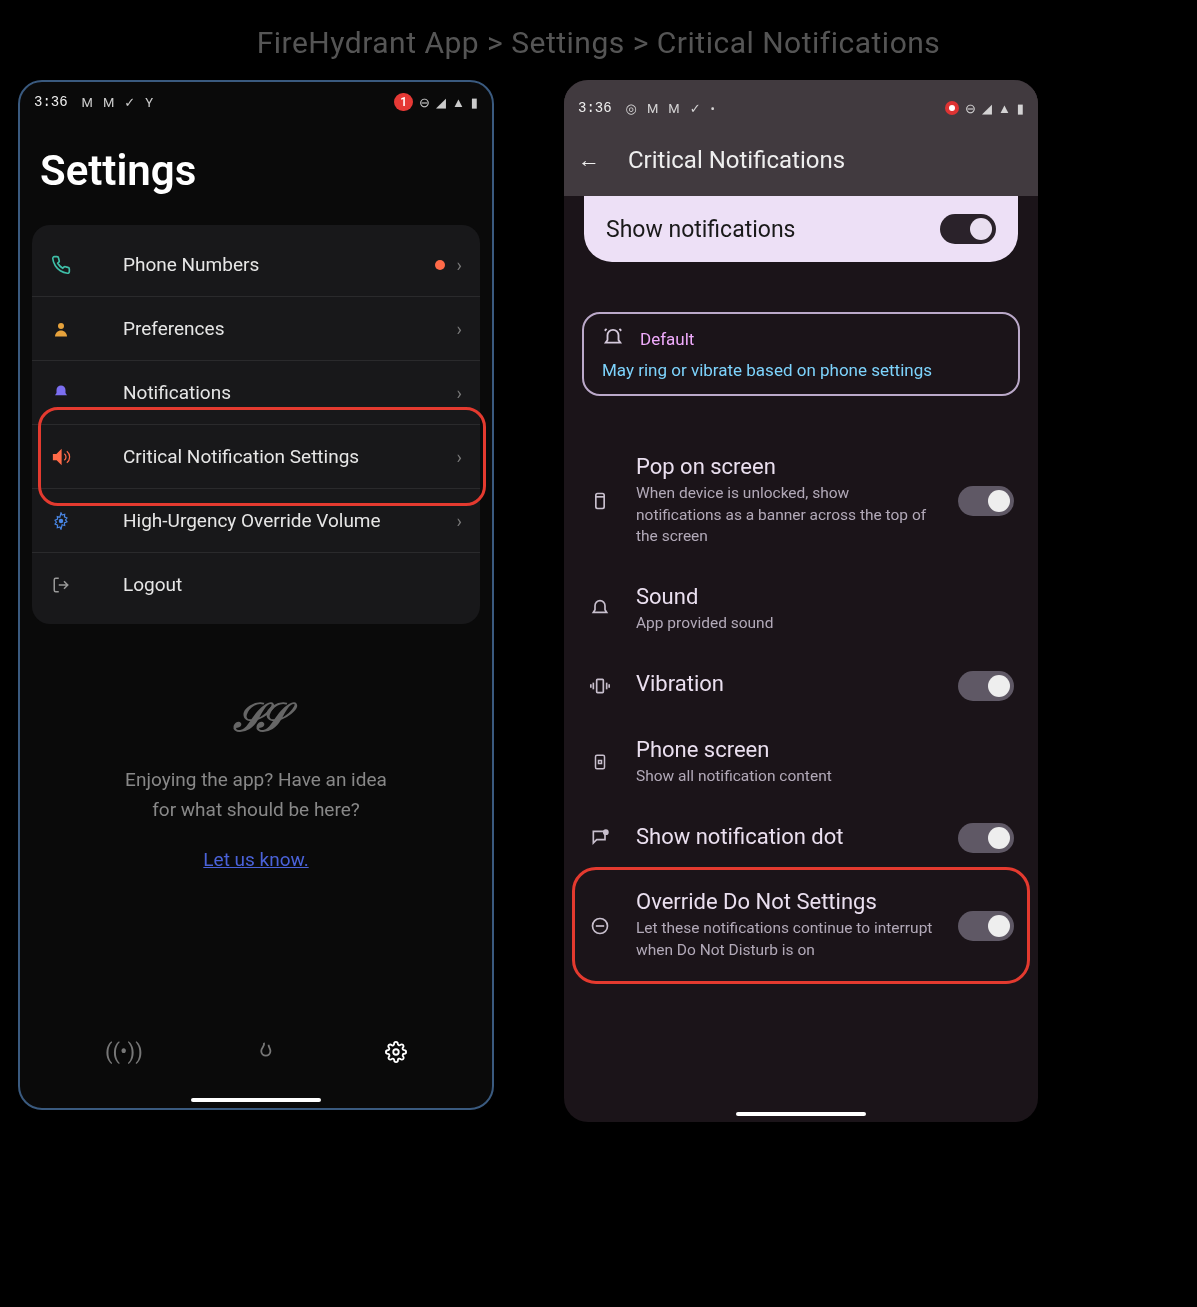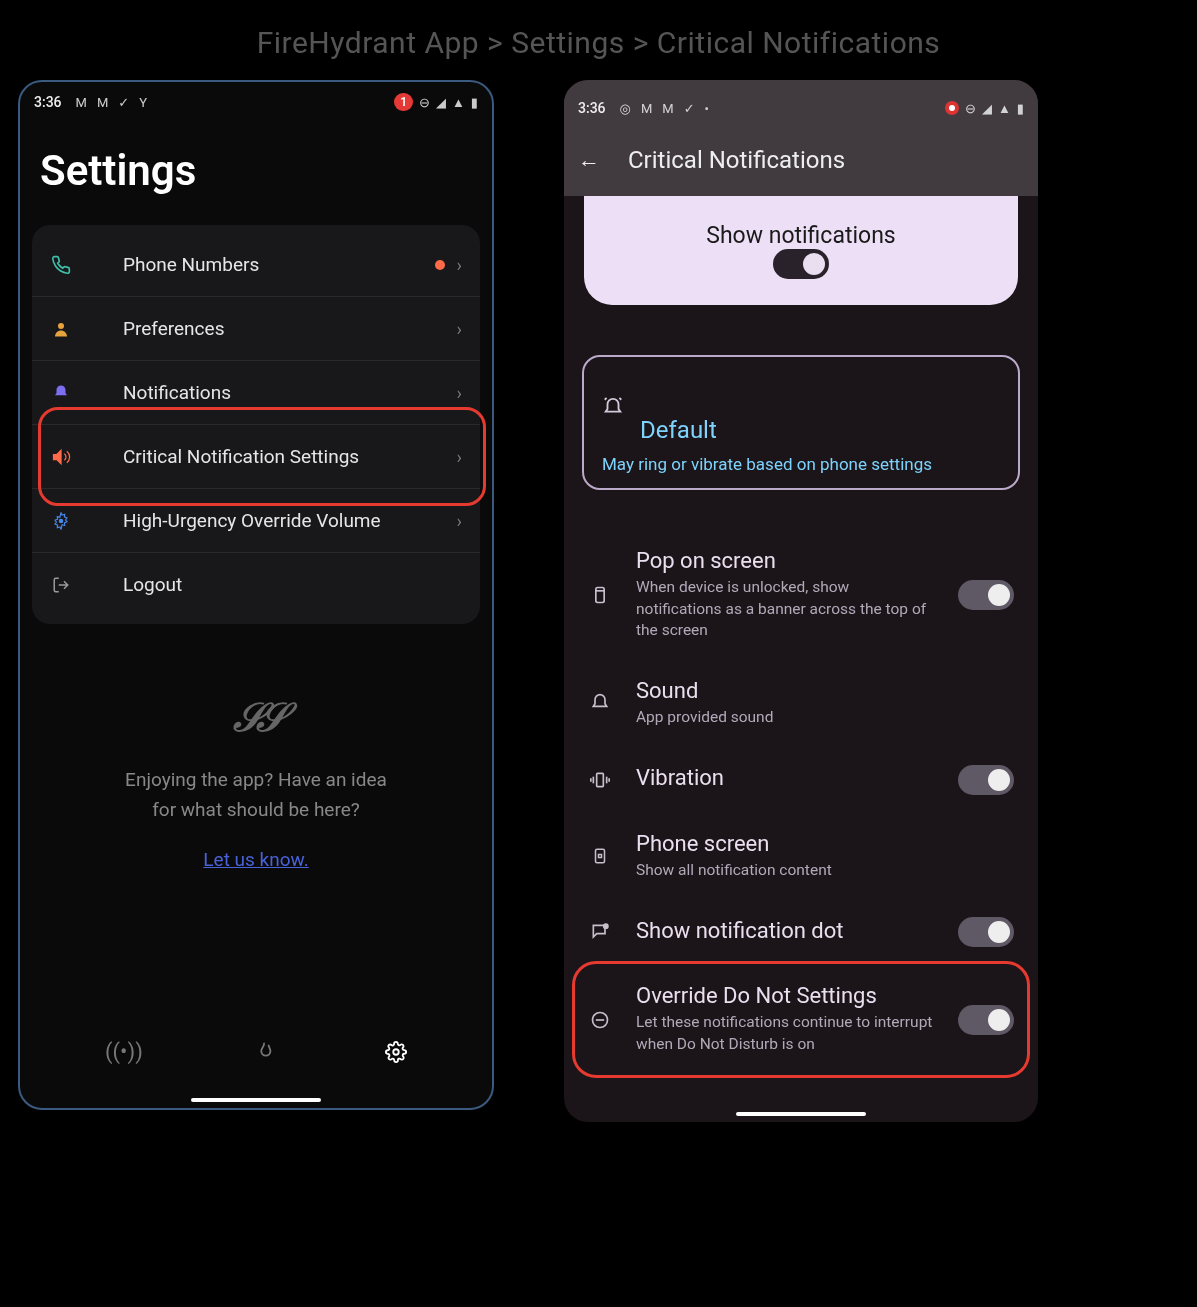--- a/index.html
+++ b/index.html
@@ -10,21 +10,21 @@
 .phones { display: flex; gap: 70px; padding: 0 18px; }
 
 .phone { border-radius: 24px; overflow: hidden; position: relative; }
 .phone-left { width: 476px; height: 1030px; background: #0a0a0a; border: 2px solid #3a5a7f; }
 .phone-right { width: 474px; height: 1042px; background: #1b1419; border: none; }
 
 
 .status-bar { display: flex; justify-content: space-between; align-items: center; padding: 10px 14px; height: 40px; font-size: 14px; color: #eee; }
 .status-left { display: flex; align-items: center; gap: 10px; }
 .status-right { display: flex; align-items: center; gap: 6px; }
-.status-time { font-weight: 500; margin-right: 4px; }
+.status-time { font-weight: 500; margin-right: 4px; font-family: Liberation Mono, monospace; }
 .status-icon { font-size: 13px; opacity: 0.85; }
 .badge-red { background: #e53935; color: #fff; border-radius: 10px; padding: 0 6px; font-size: 12px; font-weight: 600; line-height: 18px; }
 .rec-dot { width: 14px; height: 14px; background: #d33; border-radius: 50%; display: inline-flex; align-items: center; justify-content: center; }
 .rec-dot::after { content: ""; width: 6px; height: 6px; background: #fff; border-radius: 50%; }
 
 
 .settings-title { color: #fff; font-size: 42px; font-weight: 600; padding: 24px 20px 30px 20px; }
 .settings-card { background: #18181a; border-radius: 18px; margin: 0 12px; padding: 8px 0; }
 .settings-item { display: flex; align-items: center; padding: 20px 18px; position: relative; border-bottom: 1px solid #2a2a2c; }
 .settings-item:last-child { border-bottom: none; }
@@ -46,36 +46,36 @@
 .nav-icon.active { color: #fff; }
 .home-indicator { position: absolute; bottom: 6px; left: 50%; transform: translateX(-50%); width: 130px; height: 4px; background: #fff; border-radius: 2px; }
 
 
 .phone-right .topbar { background: #413a3f; padding: 8px 0 0 0; }
 .phone-right .status-bar { background: #413a3f; }
 .page-header { display: flex; align-items: center; padding: 18px 14px 22px 14px; background: #413a3f; }
 .back-arrow { color: #eee; font-size: 22px; margin-right: 28px; }
 .page-title { color: #eee; font-size: 24px; font-weight: 400; }
 
-.show-notif-card { background: #ede0f6; margin: 0 20px; border-radius: 0 0 28px 28px; padding: 26px 22px; display: flex; align-items: center; justify-content: space-between; flex-direction: column; }
+.show-notif-card { background: #ede0f6; margin: 0 20px; border-radius: 0 0 28px 28px; padding: 18px 22px; display: flex; align-items: center; justify-content: space-between; }
 .show-notif-label { color: #1a1a1a; font-size: 23px; }
 
 .toggle { width: 56px; height: 30px; border-radius: 16px; position: relative; flex-shrink: 0; }
 .toggle.on-light { background: #2a222a; }
 .toggle.on-dark { background: #5f5865; }
 .toggle::after { content: ""; position: absolute; width: 22px; height: 22px; border-radius: 50%; top: 4px; background: #eee; }
 .toggle.on-light::after { right: 4px; background: #e9dff0; }
 .toggle.on-dark::after { right: 4px; }
 
 .mode-card { margin: 0 18px; border: 2px solid #6d6572; border-radius: 18px; padding: 14px 18px; }
 .mode-card.selected { border-color: #bba9c9; margin-top: 50px; }
 .mode-card.second { margin-top: 22px; }
 .mode-head { display: flex; align-items: center; gap: 16px; }
 .mode-head .m-icon { color: #d5c9dc; font-size: 20px; }
-.mode-head .m-label { color: #7dd3fc; font-size: 24px; margin-top: 45px; }
+.mode-head .m-label { color: #f0abfc; font-size: 17px; }
 .mode-desc { color: #7dd3fc; font-size: 17px; margin-top: 10px; }
 
 .setting-row { display: flex; align-items: center; padding: 18px 24px; gap: 24px; position: relative; }
 .setting-row .r-icon { width: 24px; color: #c8bfcd; font-size: 18px; flex-shrink: 0; display: inline-flex; justify-content: center; }
 .setting-row .r-body { flex: 1; min-width: 0; }
 .setting-row .r-title { color: #eadfef; font-size: 22px; margin-bottom: 4px; }
 .setting-row .r-desc { color: #b2a9b8; font-size: 15.5px; line-height: 1.4; }
 .setting-row.first { margin-top: 40px; }
 
 .dnd-outline { position: absolute; left: 8px; right: 8px; top: -4px; bottom: -4px; border: 3px solid #e43a2f; border-radius: 24px; pointer-events: none; }

